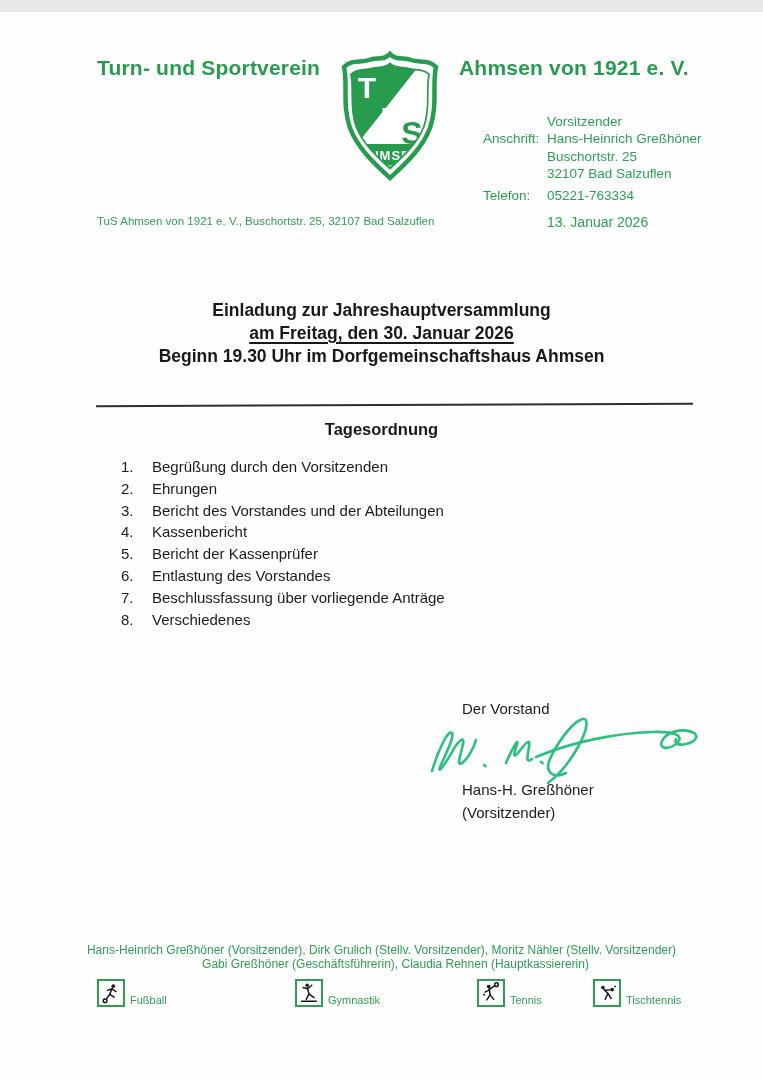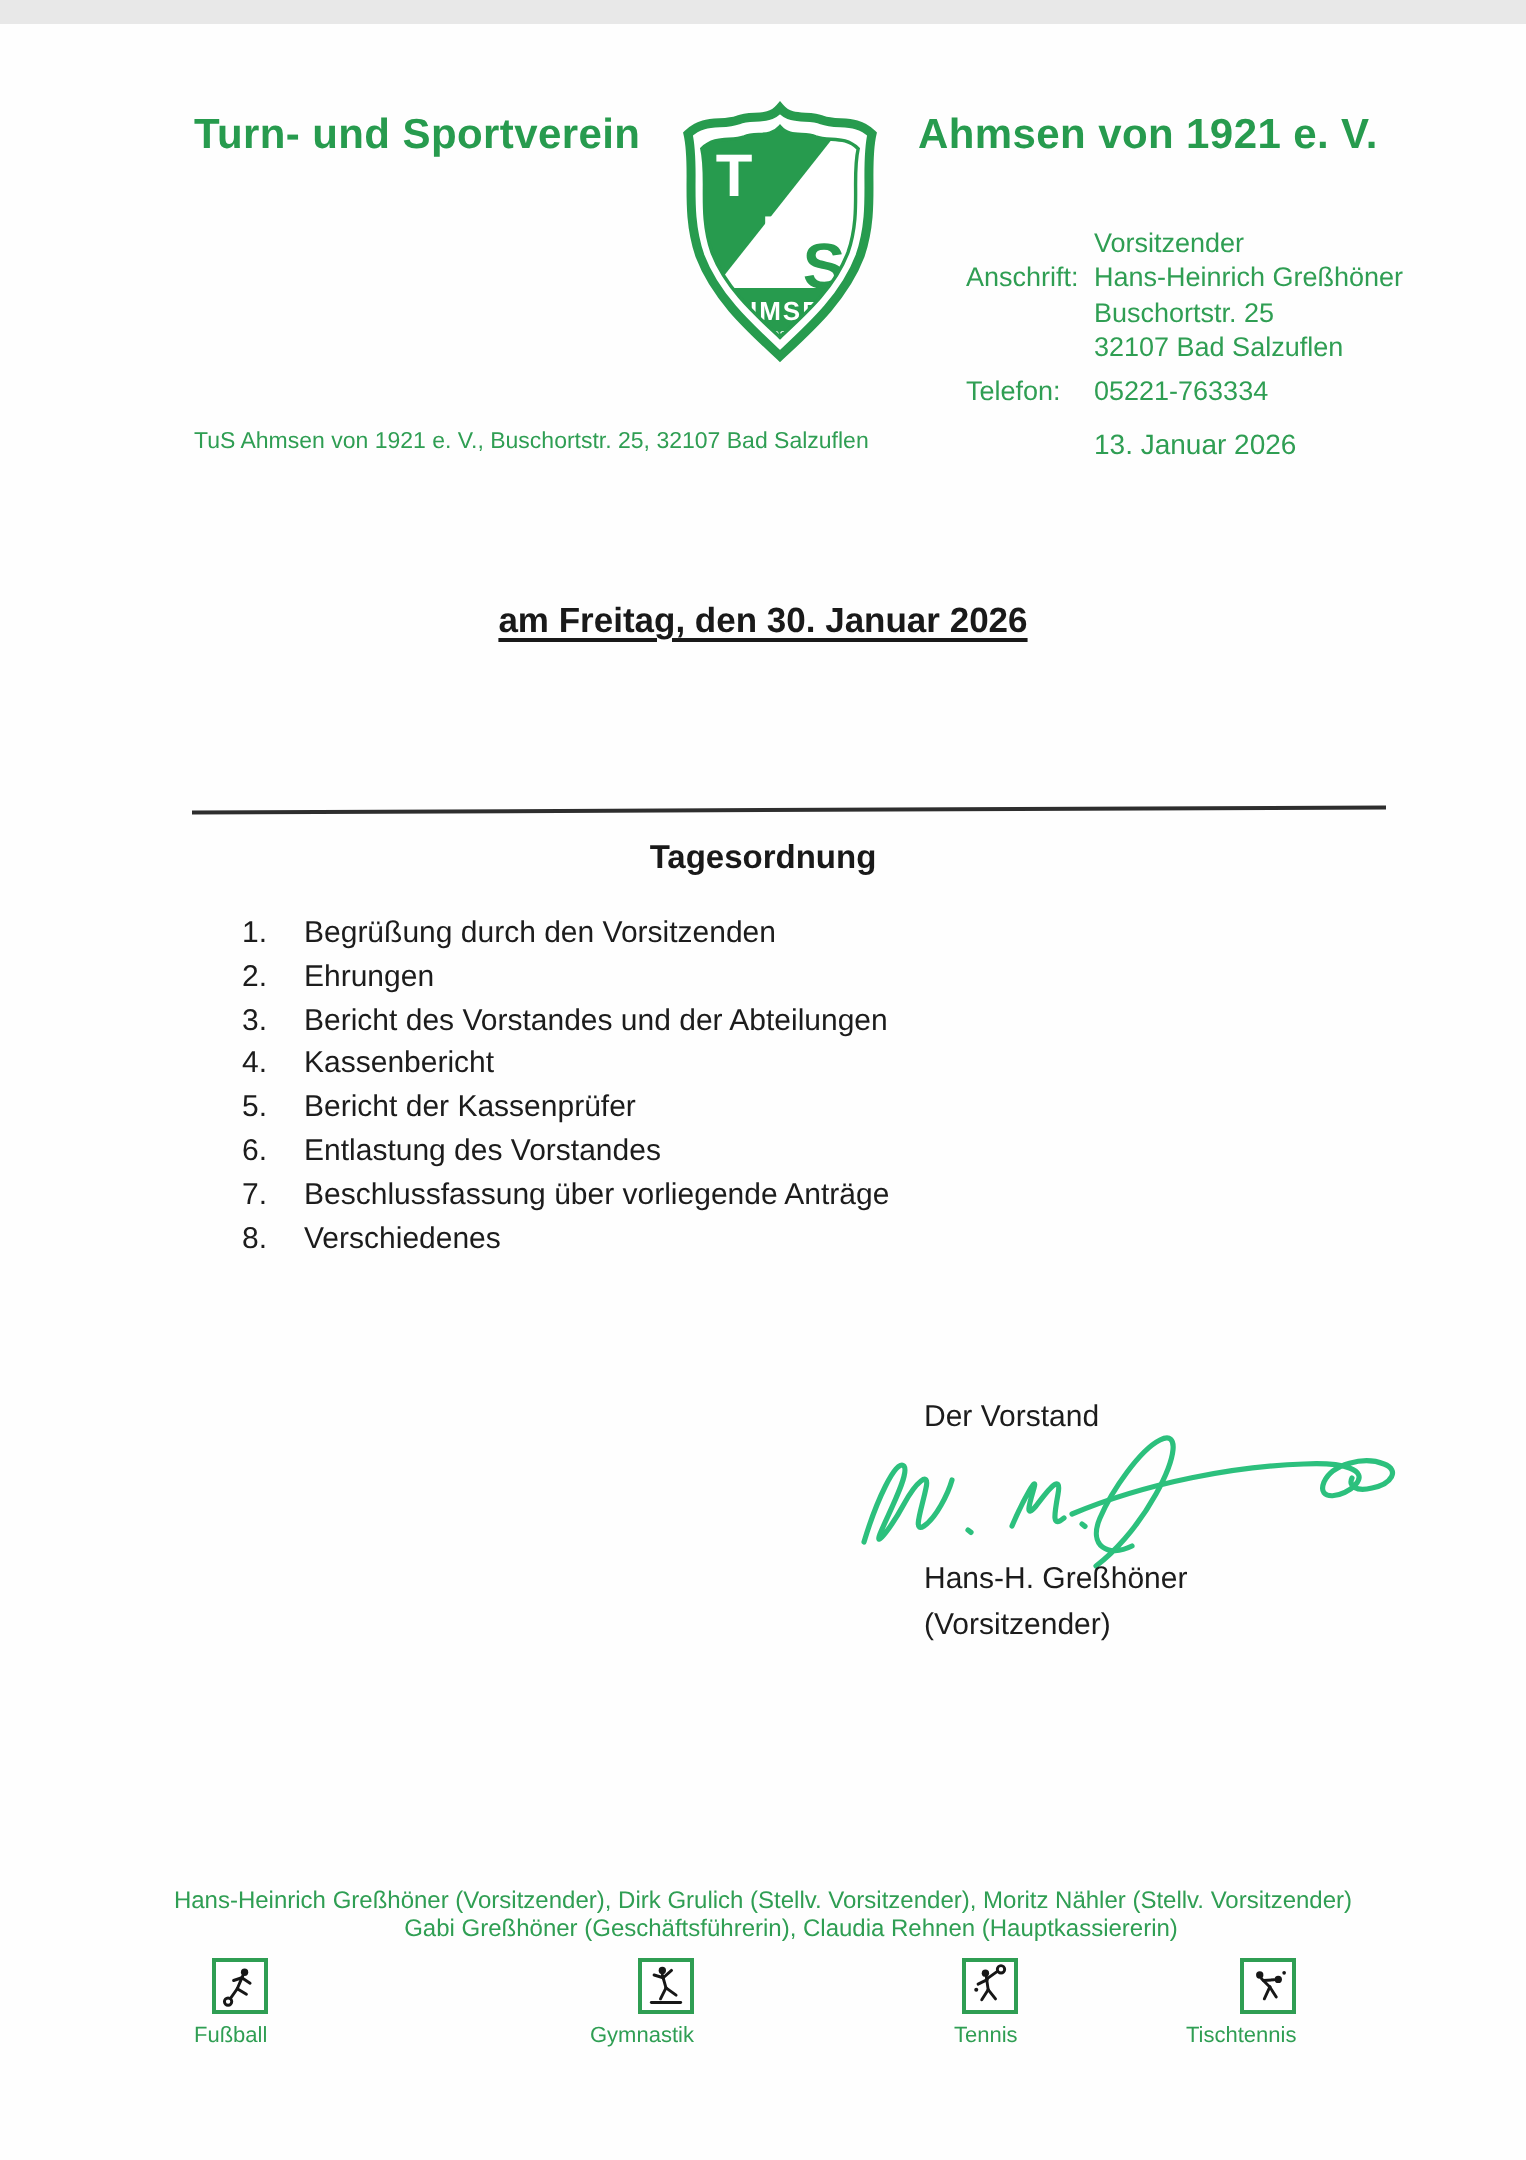--- a/index.html
+++ b/index.html
@@ -20,21 +20,21 @@
   .invitation .u{text-decoration:underline;text-decoration-thickness:2px;text-underline-offset:3px;}
   .divider{top:392px;left:96px;width:597px;border-top:2px solid #2e2e2e;transform:rotate(-.25deg);}
   .agenda-title{left:0;right:0;top:408px;text-align:center;font-size:16.5px;font-weight:bold;color:#191919;}
   .agenda{left:121px;top:446px;font-size:15px;color:#1c1c1c;}
   .agenda .row{display:flex;height:21.8px;align-items:flex-start;}
   .agenda .num{width:31px;flex:0 0 31px;}
   
   .sig-text{font-size:15px;color:#1c1c1c;}
   
   .footer-line{left:0;right:0;text-align:center;font-size:12px;color:#2f9e53;}
-  .dept{display:flex;align-items:flex-end;gap:5px;flex-direction:column;}
+  .dept{display:flex;align-items:flex-end;gap:5px;}
   .dept .icon-box{width:28px;height:28px;border:2px solid #2f9e53;background:#fff;box-sizing:border-box;display:flex;align-items:center;justify-content:center;}
   .dept .dept-label{font-size:11px;color:#2f9e53;padding-bottom:1px;}
   svg{display:block;}
 </style>
 </head>
 <body>
 
 <div class="page">
 
   <div class="abs club-title" style="left:97px;top:44px;">Turn- und Sportverein</div>
@@ -71,21 +71,23 @@
     <div class="c-row"><span class="c-label">Anschrift:</span><span>Hans-Heinrich Greßhöner</span></div>
     <div class="c-row"><span class="c-label"></span><span>Buschortstr. 25</span></div>
     <div class="c-row"><span class="c-label"></span><span>32107 Bad Salzuflen</span></div>
     <div class="c-row" style="margin-top:4px;"><span class="c-label">Telefon:</span><span>05221-763334</span></div>
   </div>
 
   <div class="abs sender-line" style="left:97px;top:203px;">TuS Ahmsen von 1921 e. V., Buschortstr. 25, 32107 Bad Salzuflen</div>
   <div class="abs date-line" style="left:547px;top:202px;">13. Januar 2026</div>
 
   <div class="abs invitation">
+    <div>Einladung zur Jahreshauptversammlung</div>
     <div class="u">am Freitag, den 30. Januar 2026</div>
+    <div>Beginn 19.30 Uhr im Dorfgemeinschaftshaus Ahmsen</div>
   </div>
 
   <div class="abs divider"></div>
 
   <div class="abs agenda-title">Tagesordnung</div>
   <div class="abs agenda">
     <div class="row">
         <span class="num">1.</span>
         <span>Begrüßung durch den Vorsitzenden</span>
       </div>

